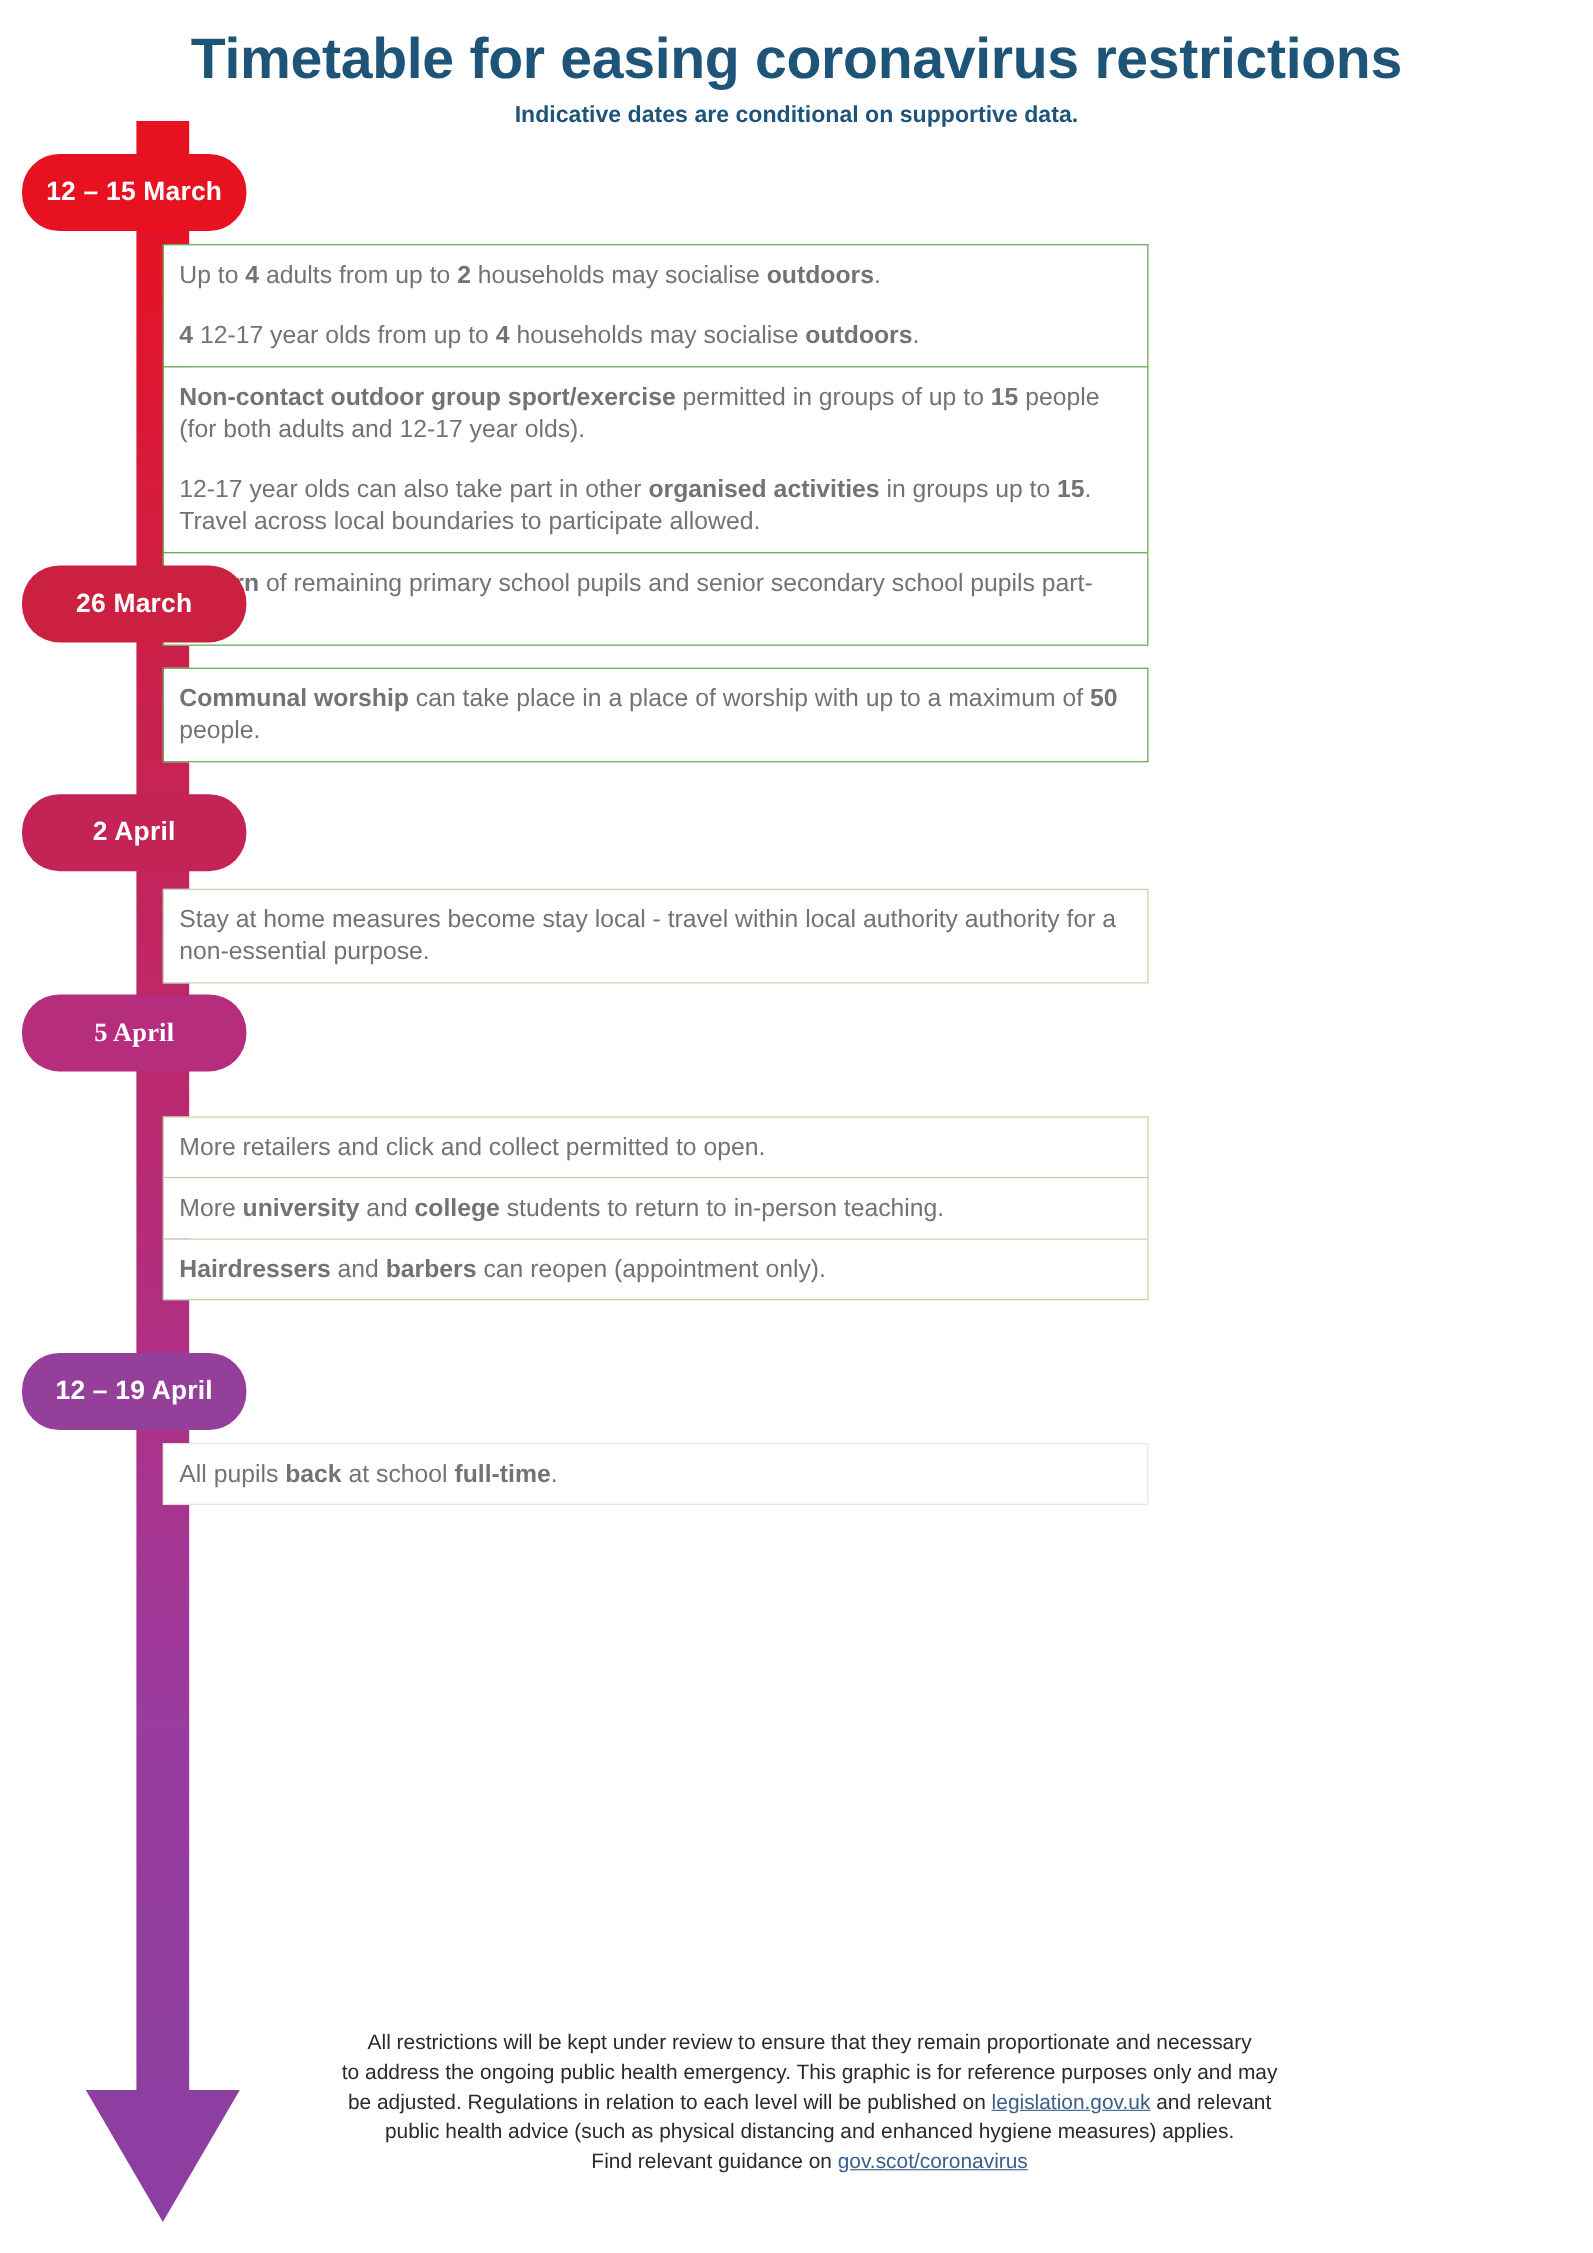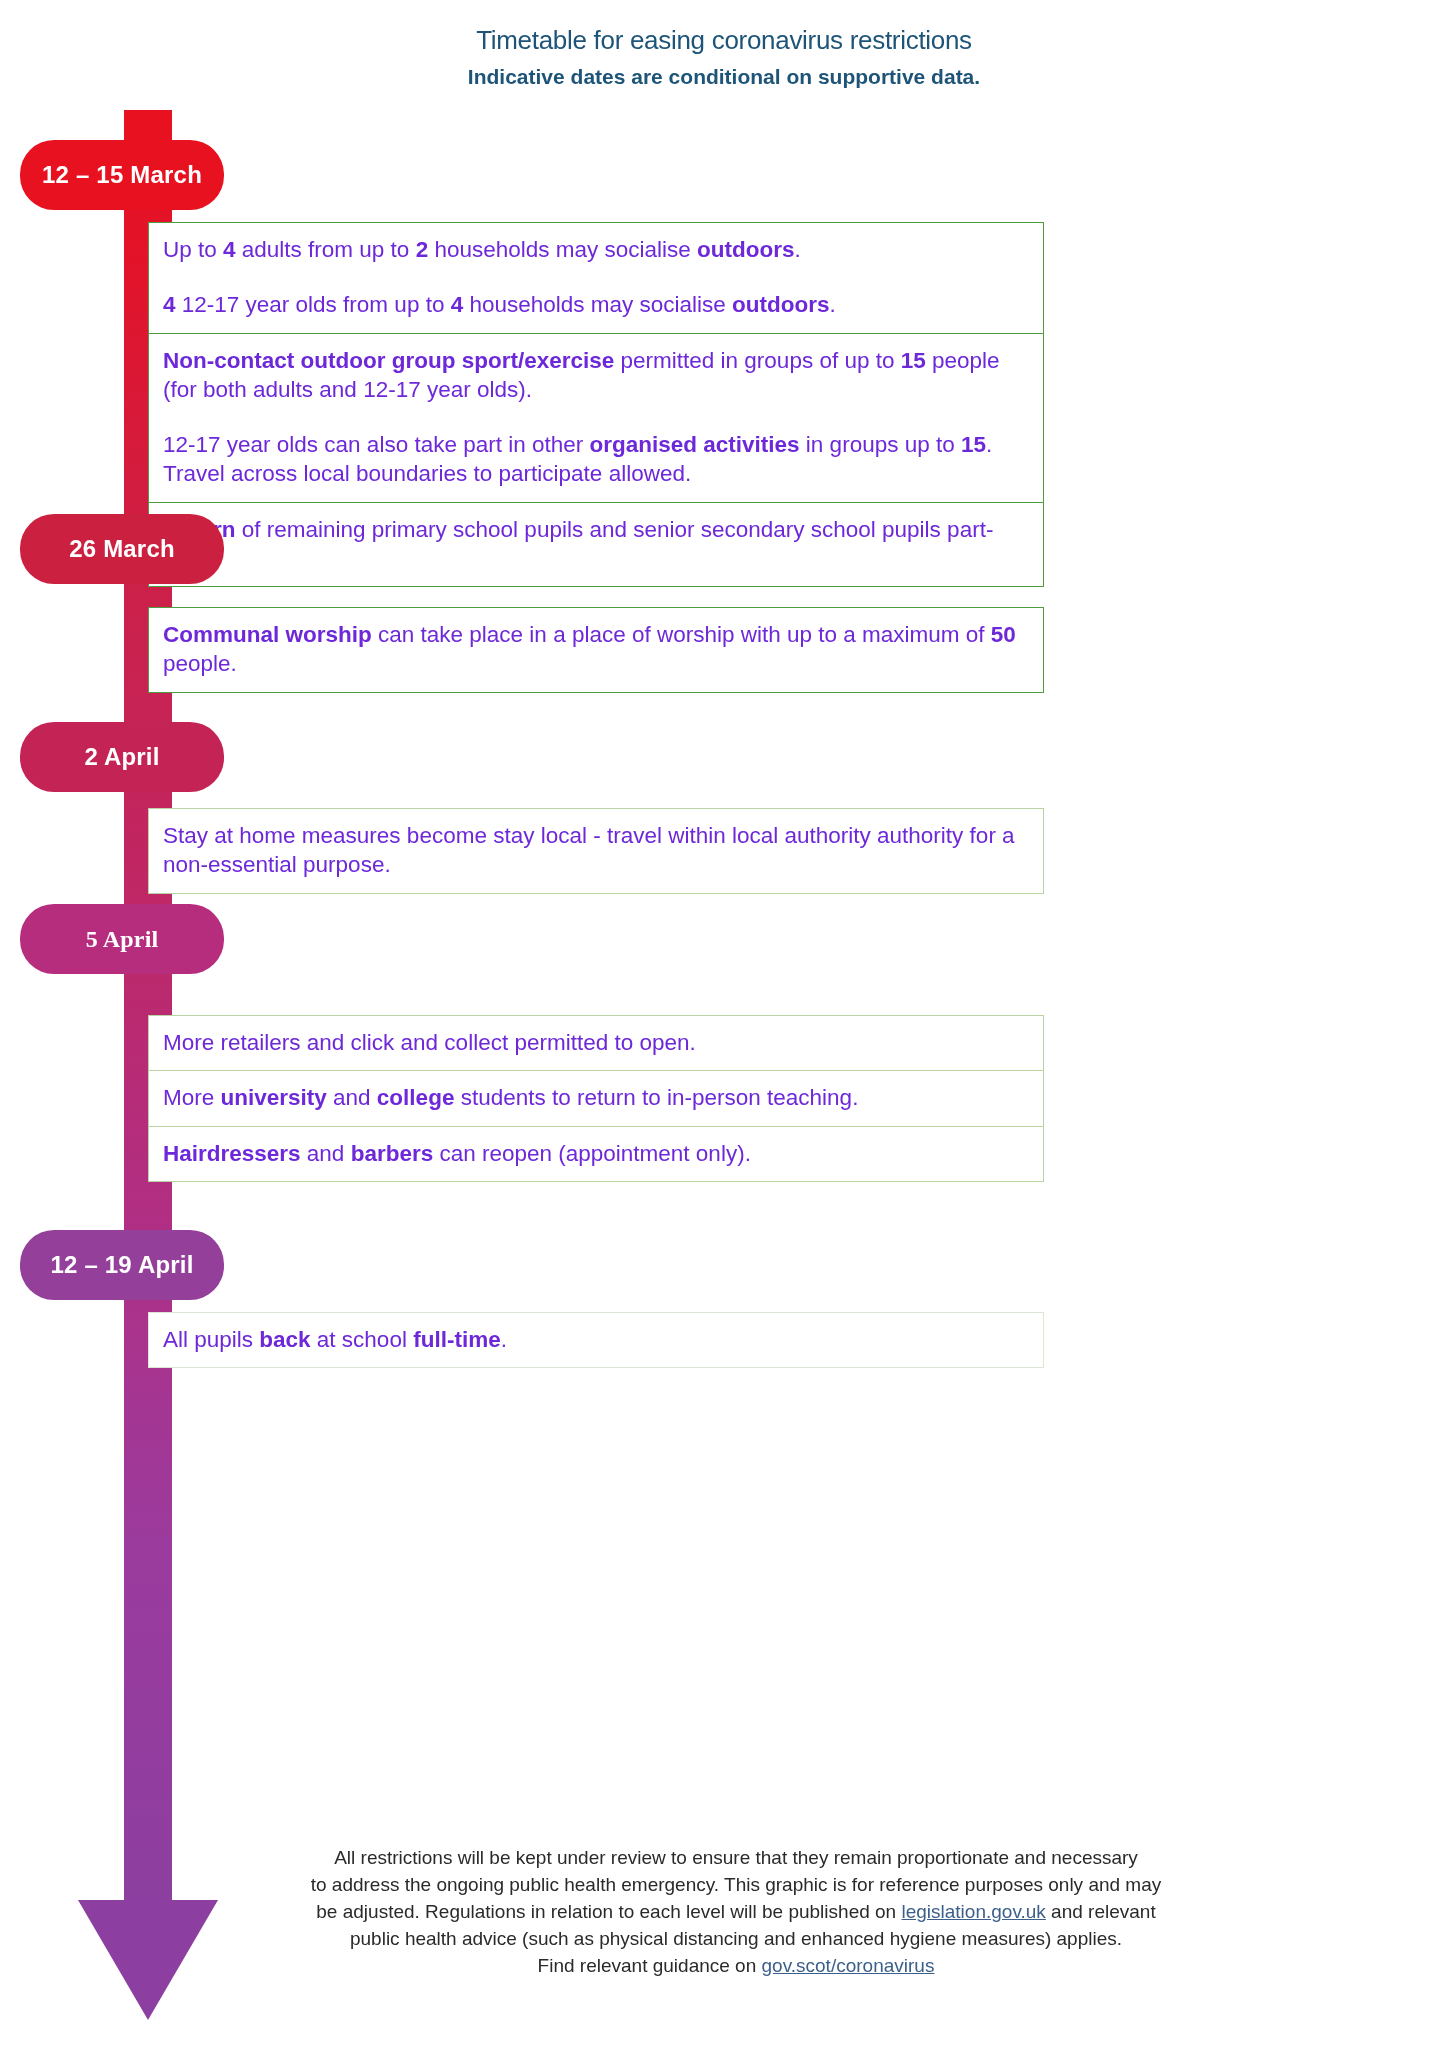--- a/index.html
+++ b/index.html
@@ -15,22 +15,22 @@
     overflow: hidden;
   }
 
   
   .header {
     text-align: center;
     padding-top: 26px;
   }
   .title {
     color: #1d5478;
-    font-size: 26px;
-    font-weight: normal;
+    font-size: 52px;
+    font-weight: bold;
     letter-spacing: -0.3px;
     line-height: 1.1;
     margin: 0;
   }
   .subtitle {
     color: #1d5478;
     font-size: 21px;
     font-weight: bold;
     margin: 10px 0 0 0;
   }
@@ -92,21 +92,21 @@
     left: 148px;
     width: 896px;
   }
   .box {
     border: 1.5px solid #4f9d3f;
     border-bottom: none;
     background: #ffffff;
     padding: 12px 14px 13px 14px;
     font-size: 22.5px;
     line-height: 1.3;
-    color: #6d28d9;
+    color: #737373;
     box-sizing: border-box;
   }
   .box:last-child {
     border-bottom: 1.5px solid #4f9d3f;
   }
   .box.pale {
     border-color: #b9d3a3;
   }
   .box.pale:last-child {
     border-bottom-color: #b9d3a3;

